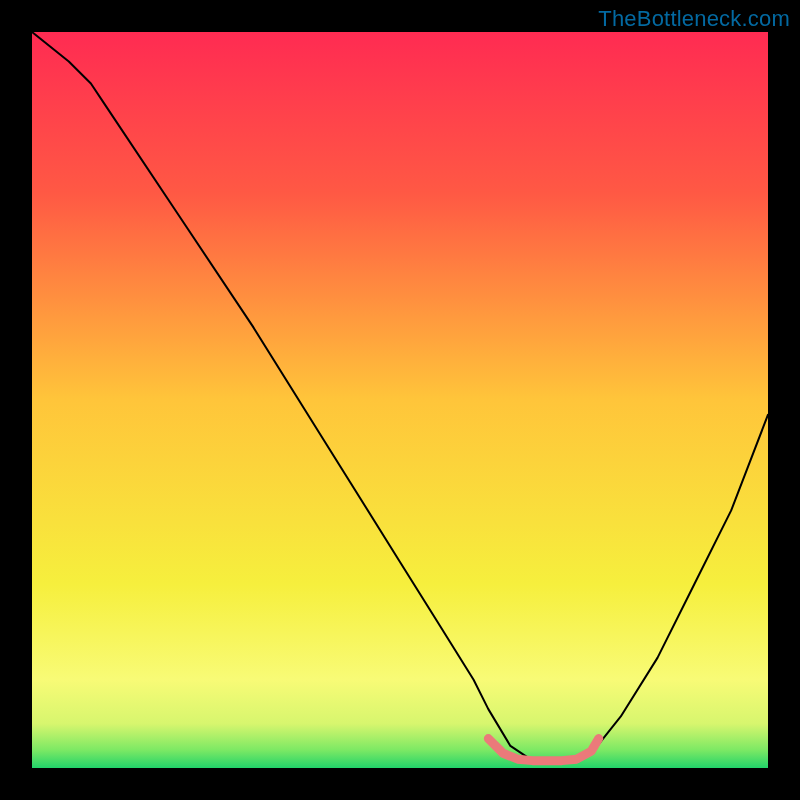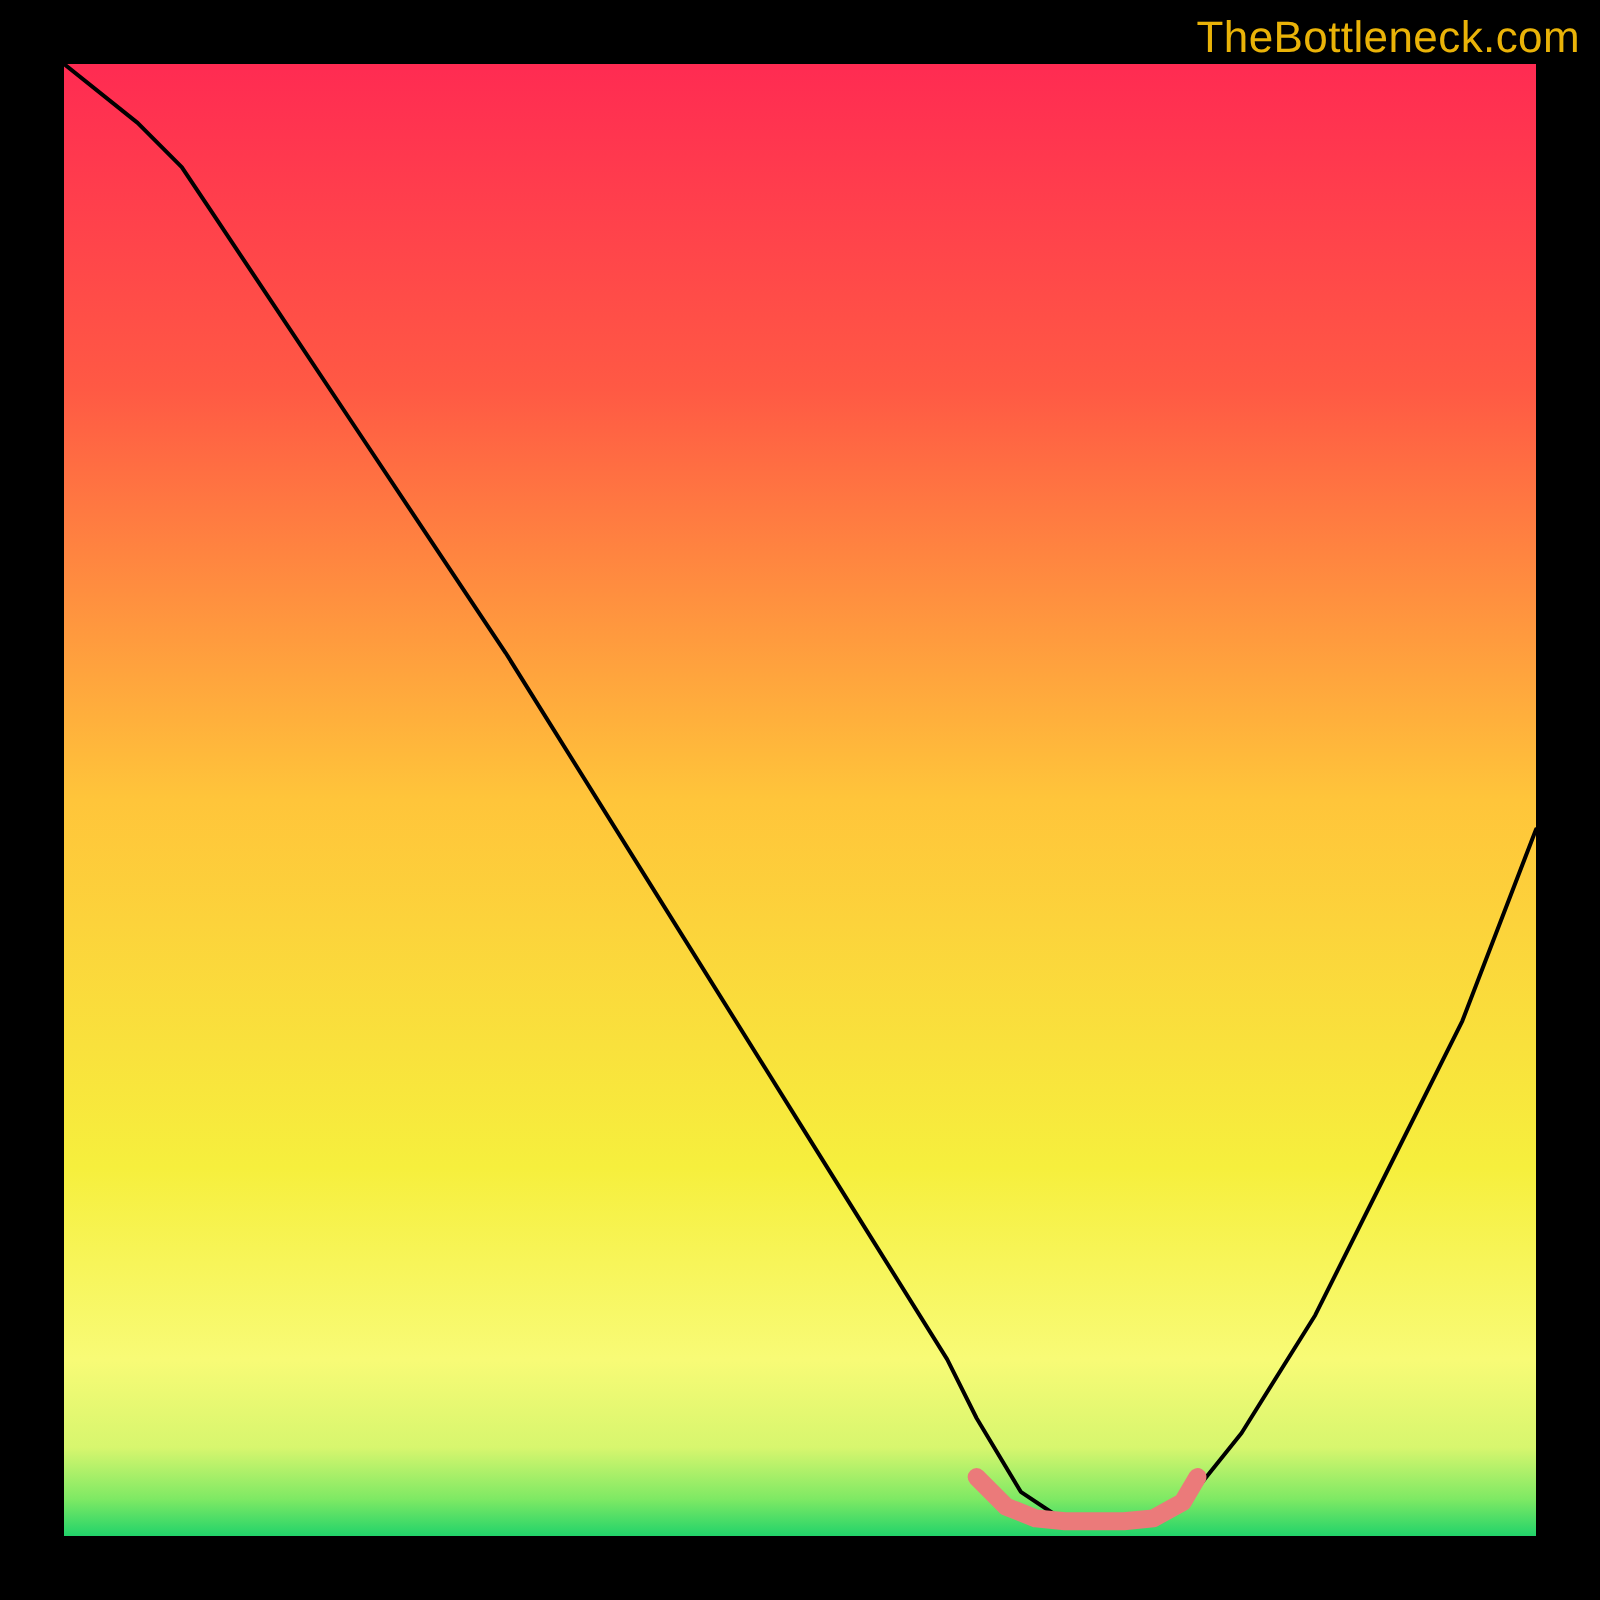--- a/index.html
+++ b/index.html
@@ -14,21 +14,21 @@
   .frame {
     position: relative;
     width: 800px;
     height: 800px;
     background: #000;
   }
   .watermark {
     position: absolute;
     top: 6px;
     right: 10px;
-    color: #eab308;
+    color: #0369a1;
     font-size: 22px;
     font-weight: 400;
     letter-spacing: 0.2px;
     z-index: 5;
   }
   .plot {
     position: absolute;
     left: 32px;
     top: 32px;
     width: 736px;

